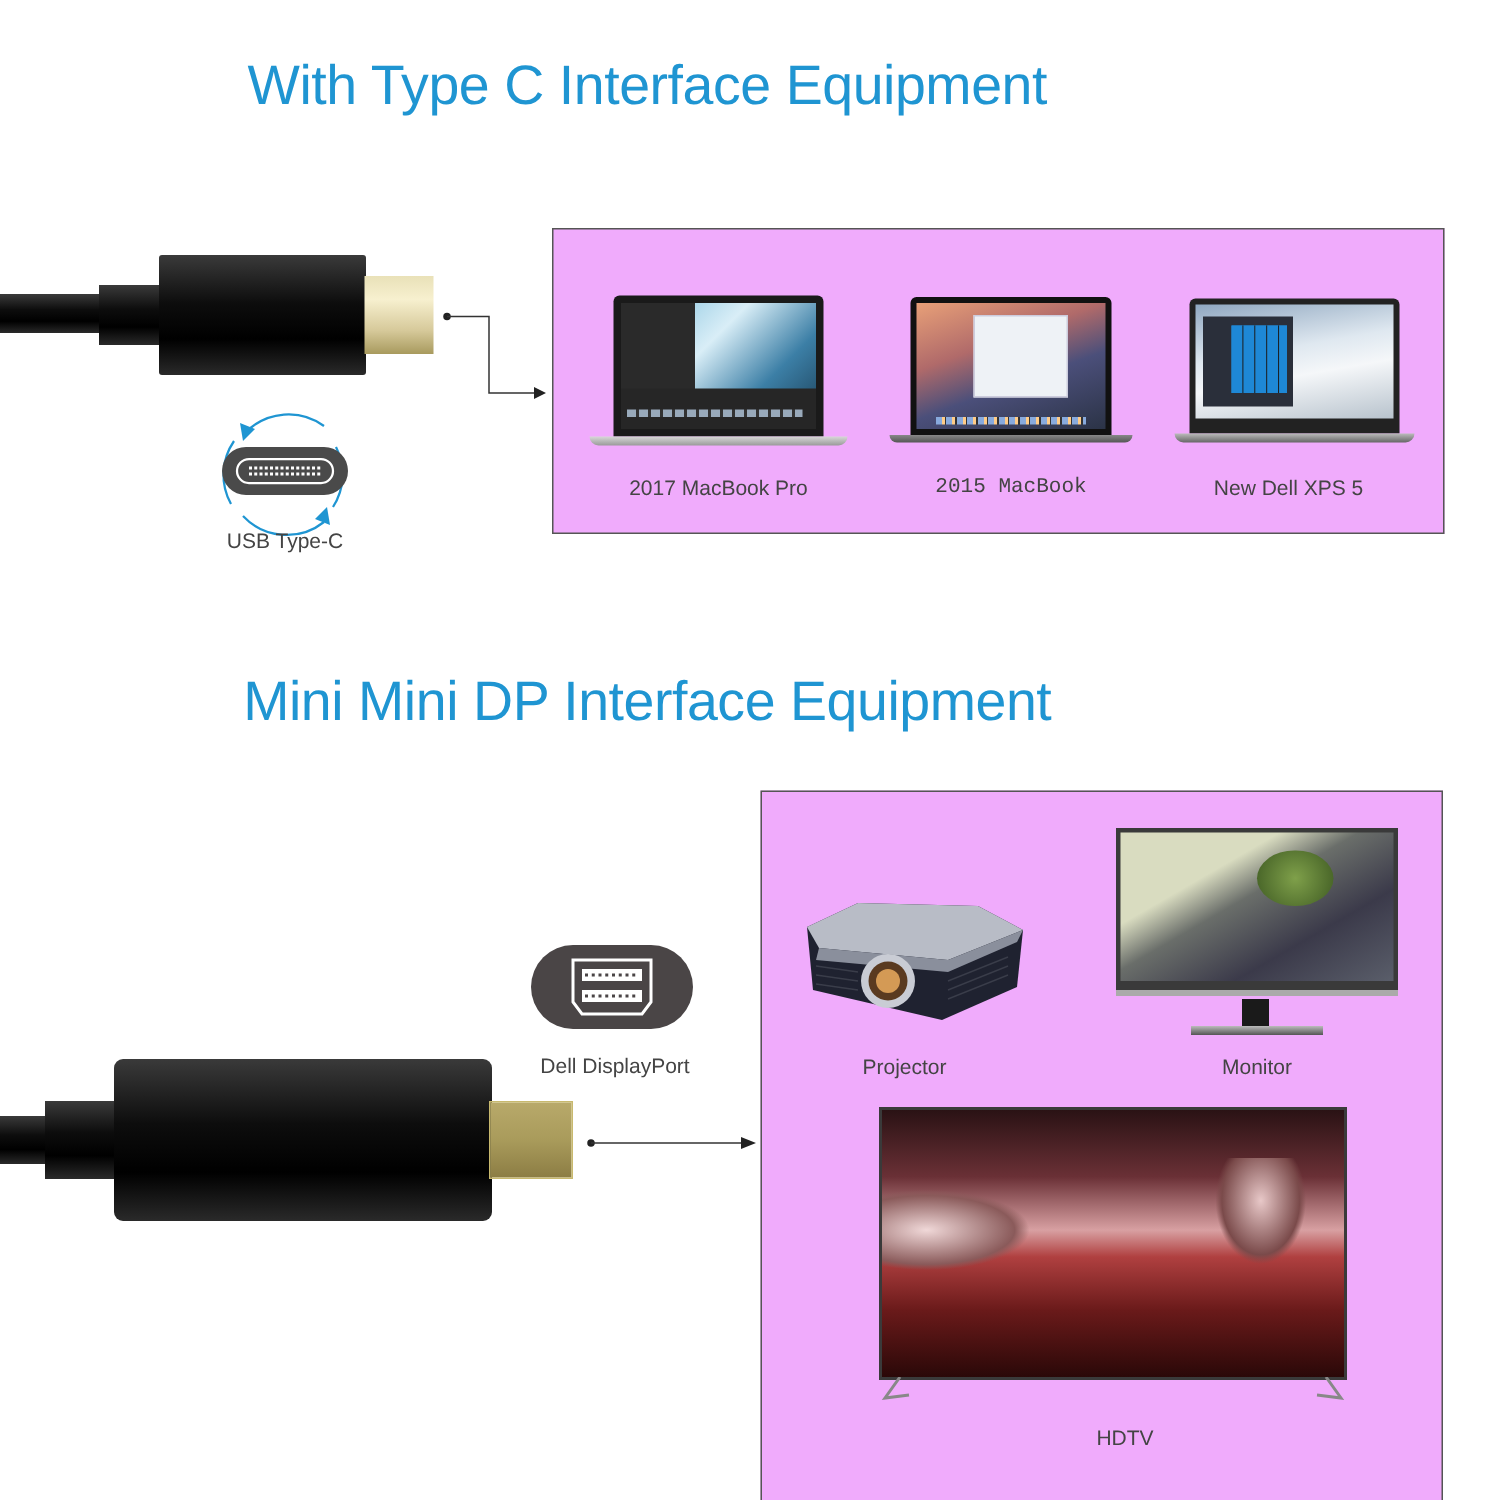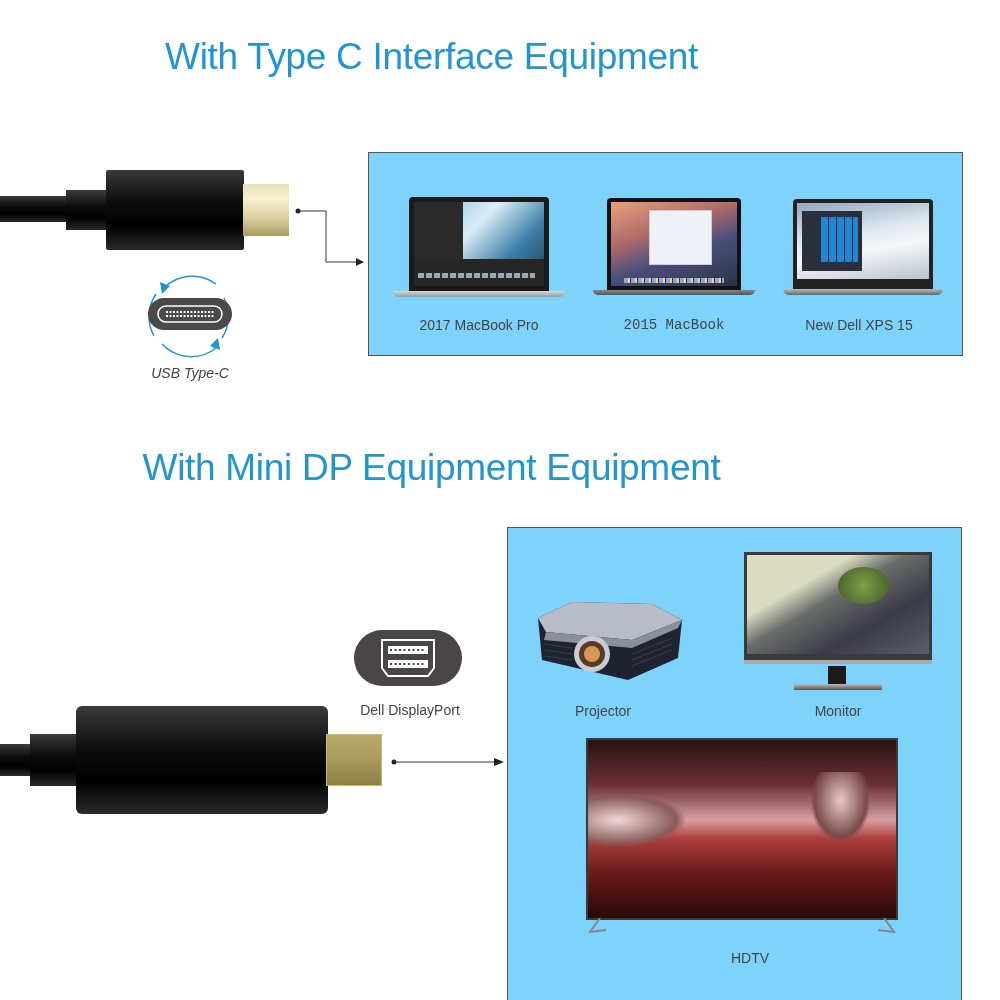--- a/index.html
+++ b/index.html
@@ -1,20 +1,20 @@
 <!DOCTYPE html>
 <html><head>
 <meta charset="utf-8">
 <style>
   * { box-sizing: border-box; margin: 0; padding: 0; }
   html, body { width: 1000px; height: 1000px; background: #ffffff; overflow: hidden; }
   body { position: relative; font-family: "Liberation Sans", sans-serif; color: #444; }
   .abs { position: absolute; }
   .title { position: absolute; left: 0; width: 841px; text-align: center; color: #1f95d2; font-size: 37px; font-family: "Liberation Sans", sans-serif; letter-spacing: -0.3px; padding-left: 22px; }
-  .box { position: absolute; border: 1.5px solid #555; background: #7dd3fc; }
+  .box { position: absolute; border: 1.5px solid #555; background: #f0abfc; }
   .label { position: absolute; font-size: 14px; color: #444; text-align: center; font-family: "Liberation Sans", sans-serif; }
   .cable { position: absolute; background: linear-gradient(#3a3a3a, #0d0d0d 40%, #000 70%, #2a2a2a); }
   .gold { position: absolute; background: linear-gradient(#e9e1b8, #f7f0cf 30%, #d6c99a 70%, #a89a5e); }
   .gold2 { position: absolute; background: linear-gradient(#b8a96a, #a99b5b 50%, #8c7d44); border: 1px solid #c8b96e; }
   .laptop { position: absolute; }
   .screen { position: absolute; background: #111; border-radius: 4px 4px 0 0; }
   .base { position: absolute; background: linear-gradient(#d8d8d8, #9a9a9a); border-radius: 0 0 6px 6px; }
 </style>
 </head>
 <body>
@@ -39,21 +39,21 @@
   <path d="M 72 78 A 40 40 0 0 1 18 74" fill="none" stroke="#1f95d2" stroke-width="1.5"></path>
   <path d="M 80 28 A 40 40 0 0 1 78 68" fill="none" stroke="#1f95d2" stroke-width="1.5"></path>
   <path d="M 10 66 A 40 40 0 0 1 12 24" fill="none" stroke="#1f95d2" stroke-width="1.5"></path>
   <polygon points="16,12 26,16 18,24" fill="#1f95d2"></polygon>
   <polygon points="76,80 66,76 74,68" fill="#1f95d2"></polygon>
   <rect x="4" y="28" width="84" height="32" rx="16" fill="#4a4a4a"></rect>
   <rect x="14" y="36" width="64" height="16" rx="8" fill="none" stroke="#fff" stroke-width="1.5"></rect>
   <line x1="22" y1="42" x2="70" y2="42" stroke="#fff" stroke-width="2" stroke-dasharray="2,1.5"></line>
   <line x1="22" y1="46" x2="70" y2="46" stroke="#fff" stroke-width="2" stroke-dasharray="2,1.5"></line>
 </svg>
-<div class="label" style="left:120px; top:365px; width:140px;font-style:italic;">USB Type-C</div>
+<div class="label" style="left:120px; top:352px; width:140px;">USB Type-C</div>
 
 <div class="box" style="left:368px; top:152px; width:595px; height:204px;">
 
   <div class="laptop" style="left:24px; top:44px; width:172px; height:100px;">
     <div class="screen" style="left:16px; top:0; width:140px; height:94px; background:#1a1a1a; padding:5px;">
       <div style="width:100%; height:100%; background:linear-gradient(90deg,#2a2a2a 0 38%, transparent 38%), linear-gradient(135deg,#6fb7d8,#d9eef7 40%,#3c7fa6 70%,#1a3d55); position:relative;">
         <div style="position:absolute; left:0; bottom:0; width:100%; height:32%; background:#262626;"></div>
         <div style="position:absolute; left:4px; bottom:8px; width:90%; height:5px; background:repeating-linear-gradient(90deg,#9ab 0 6px,#333 6px 8px);"></div>
       </div>
     </div>
@@ -75,24 +75,24 @@
       <div style="width:100%; height:100%; background:linear-gradient(170deg,#8fa7c0,#dfe8f0 40%,#f5f7f9 60%,#b8c3cd); position:relative;">
         <div style="position:absolute; left:4%; top:10%; width:45%; height:80%; background:#2a2f3a;"></div>
         <div style="position:absolute; left:18%; top:18%; width:28%; height:60%; background:repeating-linear-gradient(90deg,#1e88d6 0 7px,#1a1a1a 7px 8px), #1e88d6;"></div>
       </div>
     </div>
     <div class="base" style="left:0; top:90px; width:160px; height:6px; background:linear-gradient(#bbb,#666);"></div>
   </div>
 
   <div class="label" style="left:20px; top:164px; width:180px;">2017 MacBook Pro</div>
   <div class="label" style="left:215px; top:164px; width:180px;font-family:Liberation Mono, monospace;">2015 MacBook</div>
-  <div class="label" style="left:400px; top:164px; width:180px;">New Dell XPS 15</div>
+  <div class="label" style="left:400px; top:164px; width:180px;">New Dell XPS 5</div>
 </div>
 
-<div class="title" style="top:447px;">With Mini DP Equipment Equipment</div>
+<div class="title" style="top:447px;">Mini Mini DP Interface Equipment</div>
 
 <svg class="abs" style="left:354px; top:630px;" width="108" height="56">
   <rect x="0" y="0" width="108" height="56" rx="28" fill="#4a4546"></rect>
   <path d="M 28 10 L 80 10 L 80 38 L 74 46 L 34 46 L 28 38 Z" fill="none" stroke="#fff" stroke-width="2"></path>
   <rect x="34" y="16" width="40" height="8" fill="#fff"></rect>
   <rect x="34" y="30" width="40" height="8" fill="#fff"></rect>
   <line x1="36" y1="20" x2="72" y2="20" stroke="#4a4546" stroke-width="2" stroke-dasharray="2,2.5"></line>
   <line x1="36" y1="34" x2="72" y2="34" stroke="#4a4546" stroke-width="2" stroke-dasharray="2,2.5"></line>
 </svg>
 <div class="label" style="left:340px; top:702px; width:140px;">Dell DisplayPort</div>

